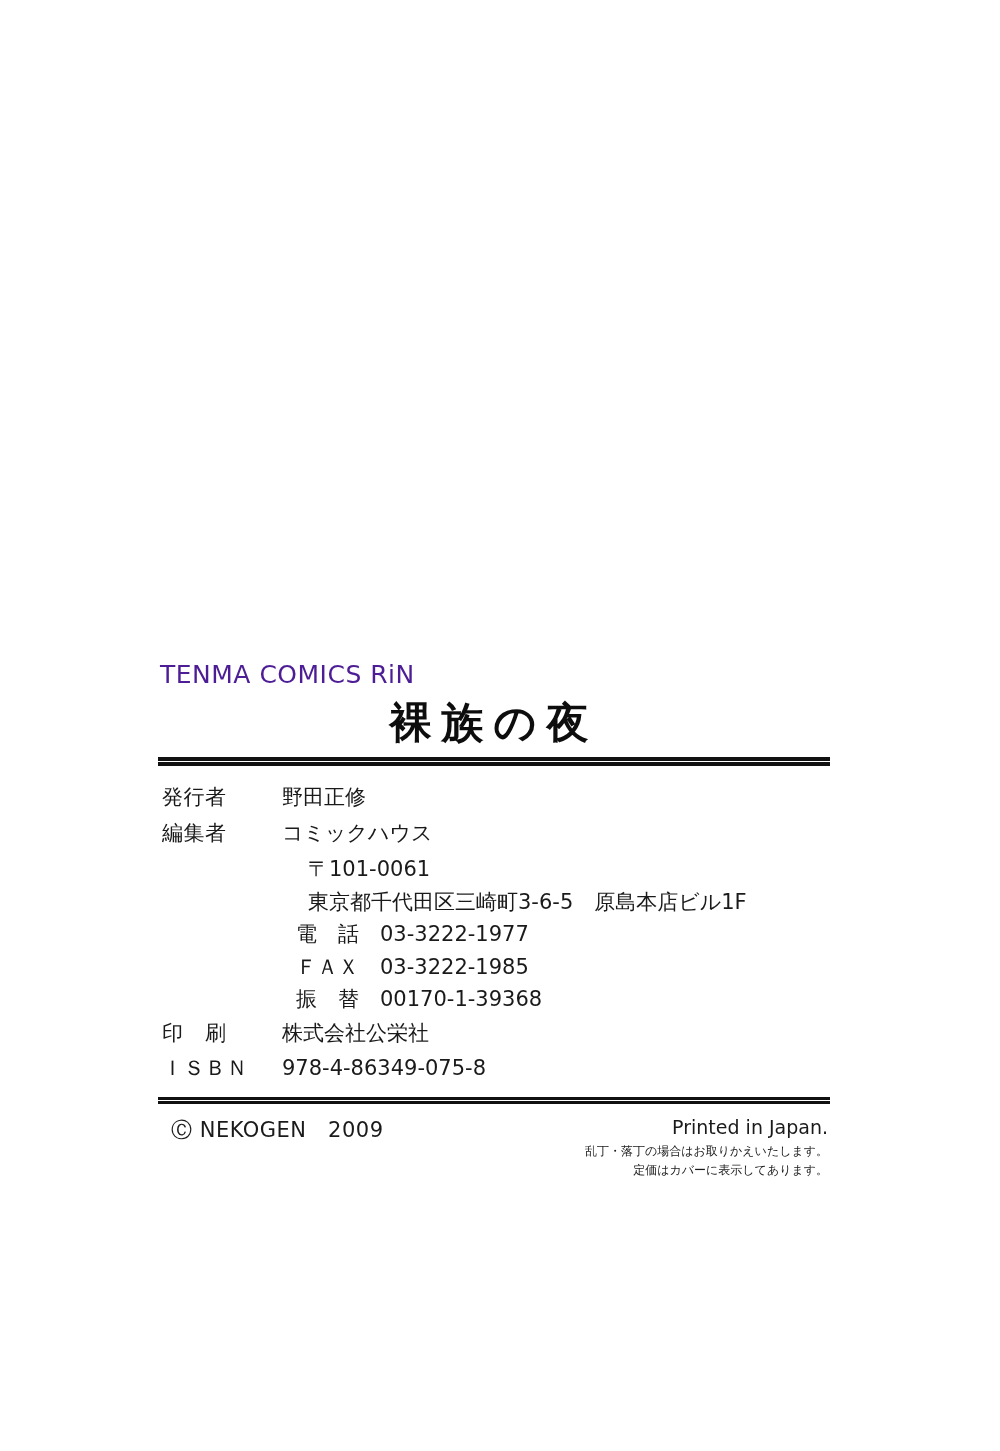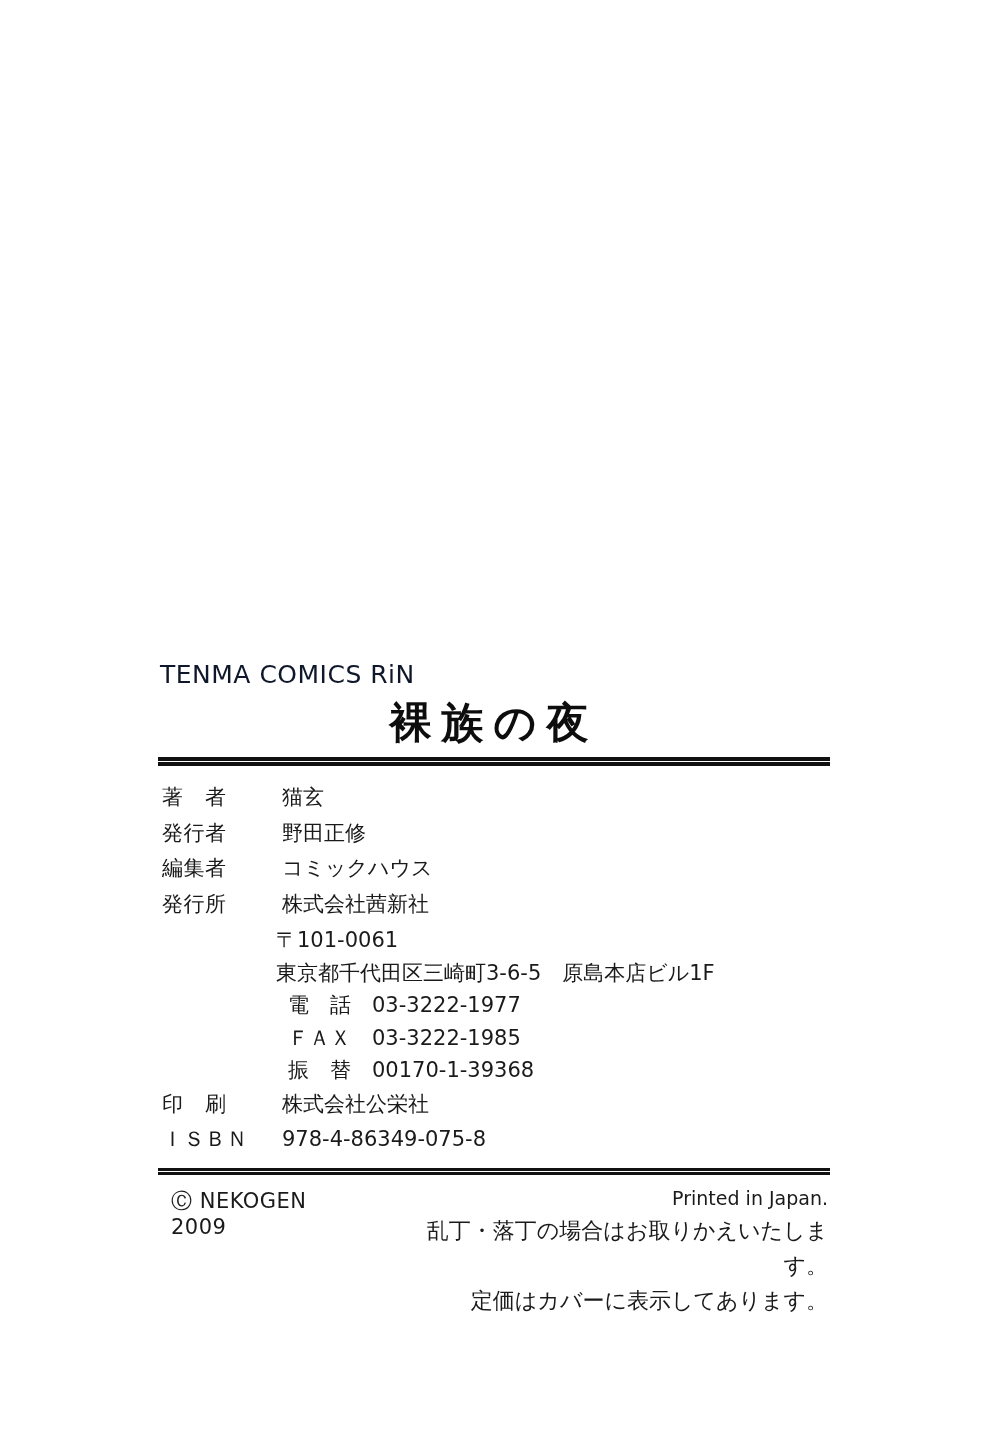--- a/index.html
+++ b/index.html
@@ -20,21 +20,21 @@
     position: absolute;
     left: 158px;
     top: 660px;
     width: 672px;
   }
 
   .series-label {
     font-family: "DejaVu Sans", "Liberation Sans", sans-serif;
     font-size: 25px;
     letter-spacing: 0.5px;
-    color: #0f172a;
+    color: #4c1d95;
     margin: 0 0 6px 2px;
     font-weight: 400;
   }
 
   .book-title {
     font-family: "DejaVu Sans", "Liberation Sans", sans-serif;
     font-size: 42px;
     font-weight: 700;
     letter-spacing: 10px;
     text-align: center;
@@ -95,22 +95,23 @@
   }
 
   .addr-lines {
     margin-left: 118px;
     margin-top: 2px;
   }
   .addr-line {
     font-size: 21px;
     line-height: 1.55;
     white-space: nowrap;
+    margin-left: 32px;
   }
-  .addr-line.indent1 { margin-left: 12px; }
+  .addr-line.indent1 { margin-left: 20px; }
 
   .footer-row {
     display: flex;
     justify-content: space-between;
     align-items: flex-start;
     margin-top: 12px;
   }
   .copyright {
     font-size: 21px;
     letter-spacing: 0.5px;
@@ -118,54 +119,46 @@
   }
   .printed-block {
     text-align: right;
     margin-right: 2px;
   }
   .printed {
     font-size: 19px;
     margin-bottom: 4px;
   }
   .notice {
-    font-size: 22px;
+    font-size: 12px;
     line-height: 1.6;
   }
 </style>
 </head>
 <body>
 
 <div class="colophon">
 
   <div class="series-label">TENMA COMICS RiN</div>
 
   <div class="book-title">裸族の夜</div>
 
   <div class="rule-double"></div>
 
   <div class="pubdate-rule"></div>
 
   <table class="info-table">
     <tbody>
       <tr>
-        <td class="label">著　者</td>
-        <td class="value">猫玄</td>
-      </tr>
-      <tr>
         <td class="label">発行者</td>
         <td class="value">野田正修</td>
       </tr>
       <tr>
         <td class="label">編集者</td>
         <td class="value">コミックハウス</td>
-      </tr>
-      <tr>
-        <td class="label">発行所</td>
-        <td class="value">株式会社茜新社</td>
       </tr>
     </tbody>
   </table>
 
   <div class="addr-lines">
     <div class="addr-line">〒101-0061</div>
     <div class="addr-line">東京都千代田区三崎町3-6-5　原島本店ビル1F</div>
     <div class="addr-line indent1">電　話　03-3222-1977</div>
     <div class="addr-line indent1">ＦＡＸ　03-3222-1985</div>
     <div class="addr-line indent1">振　替　00170-1-39368</div>

